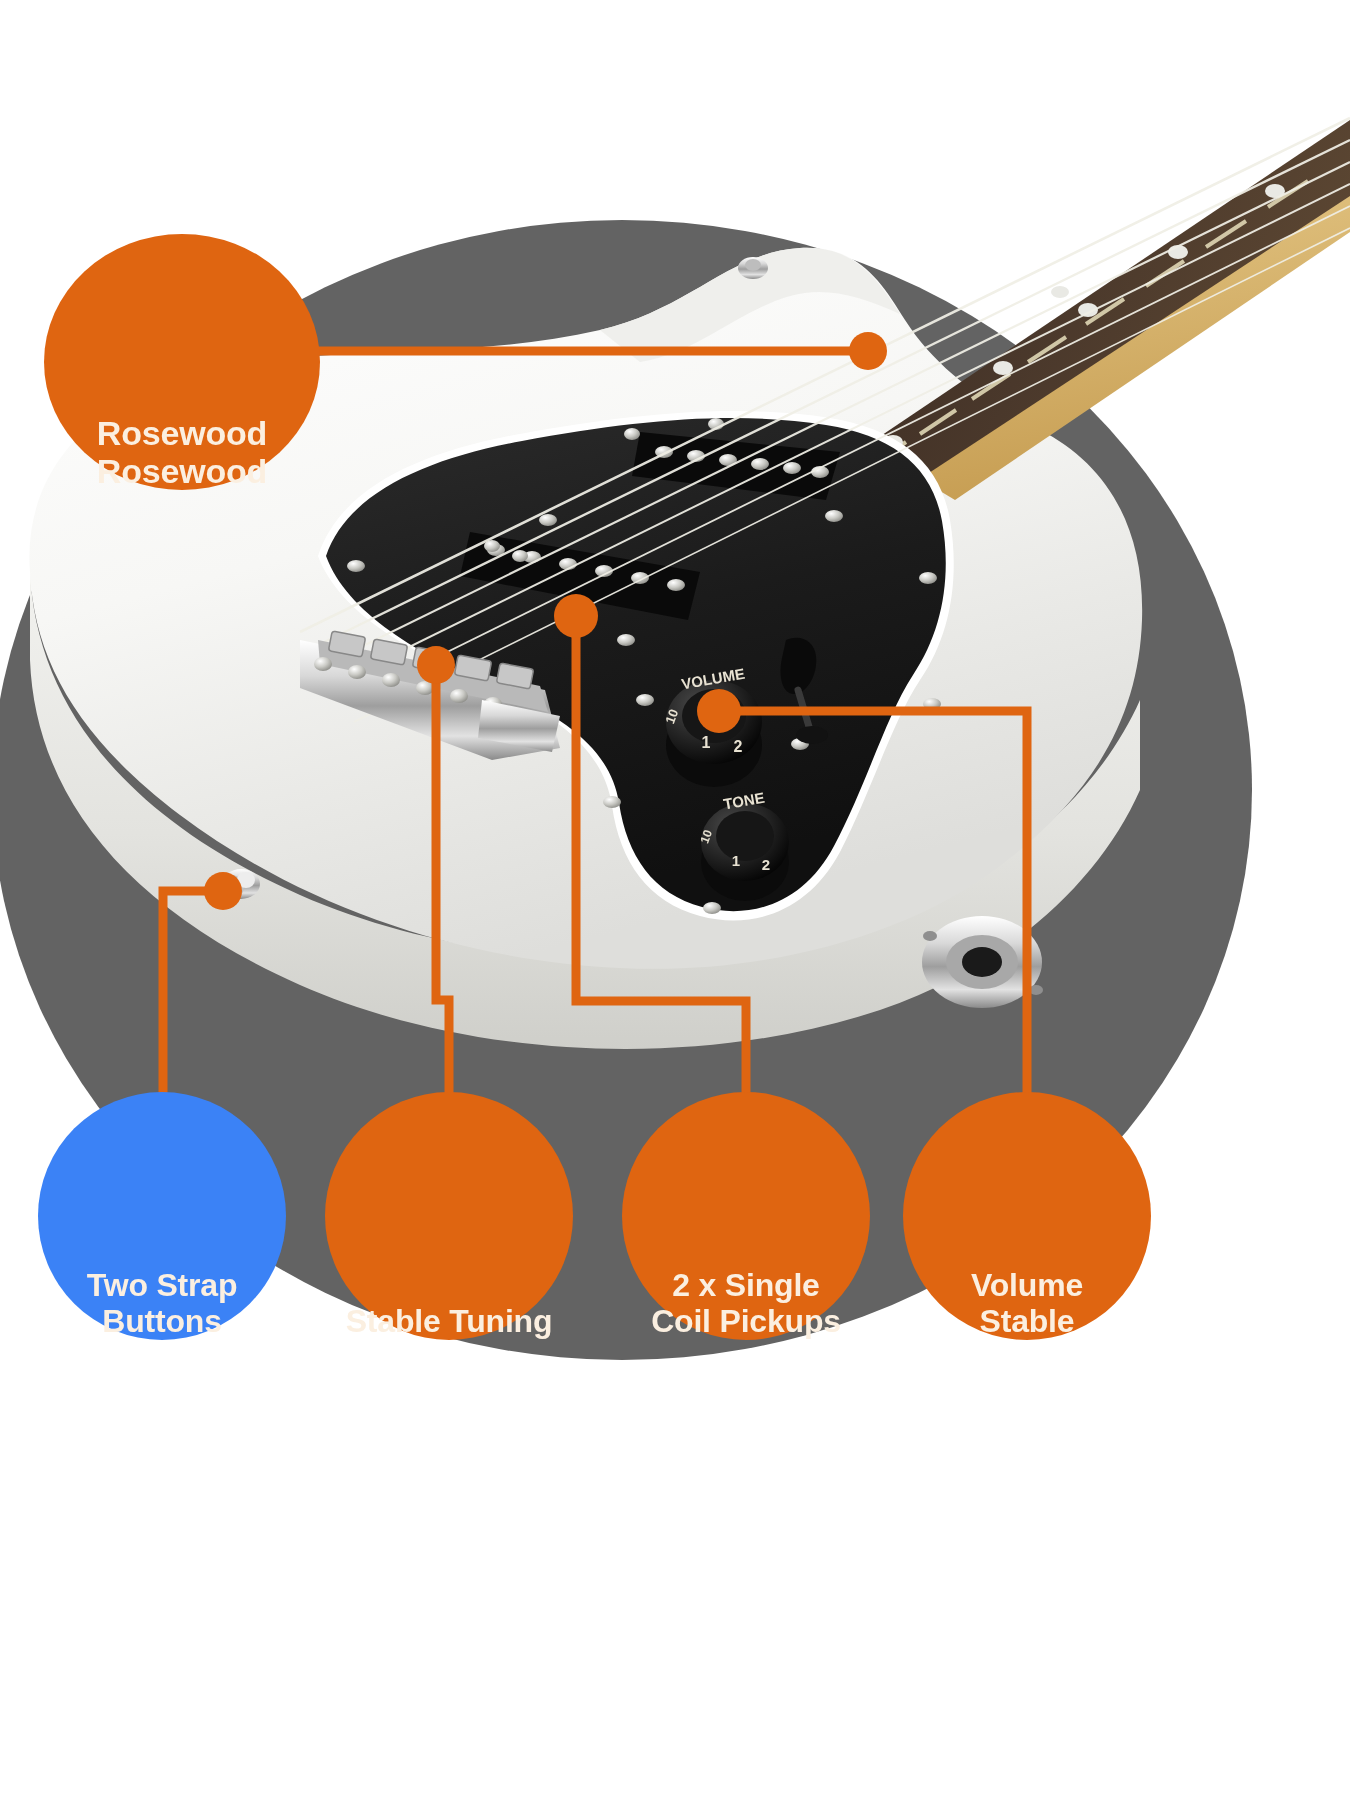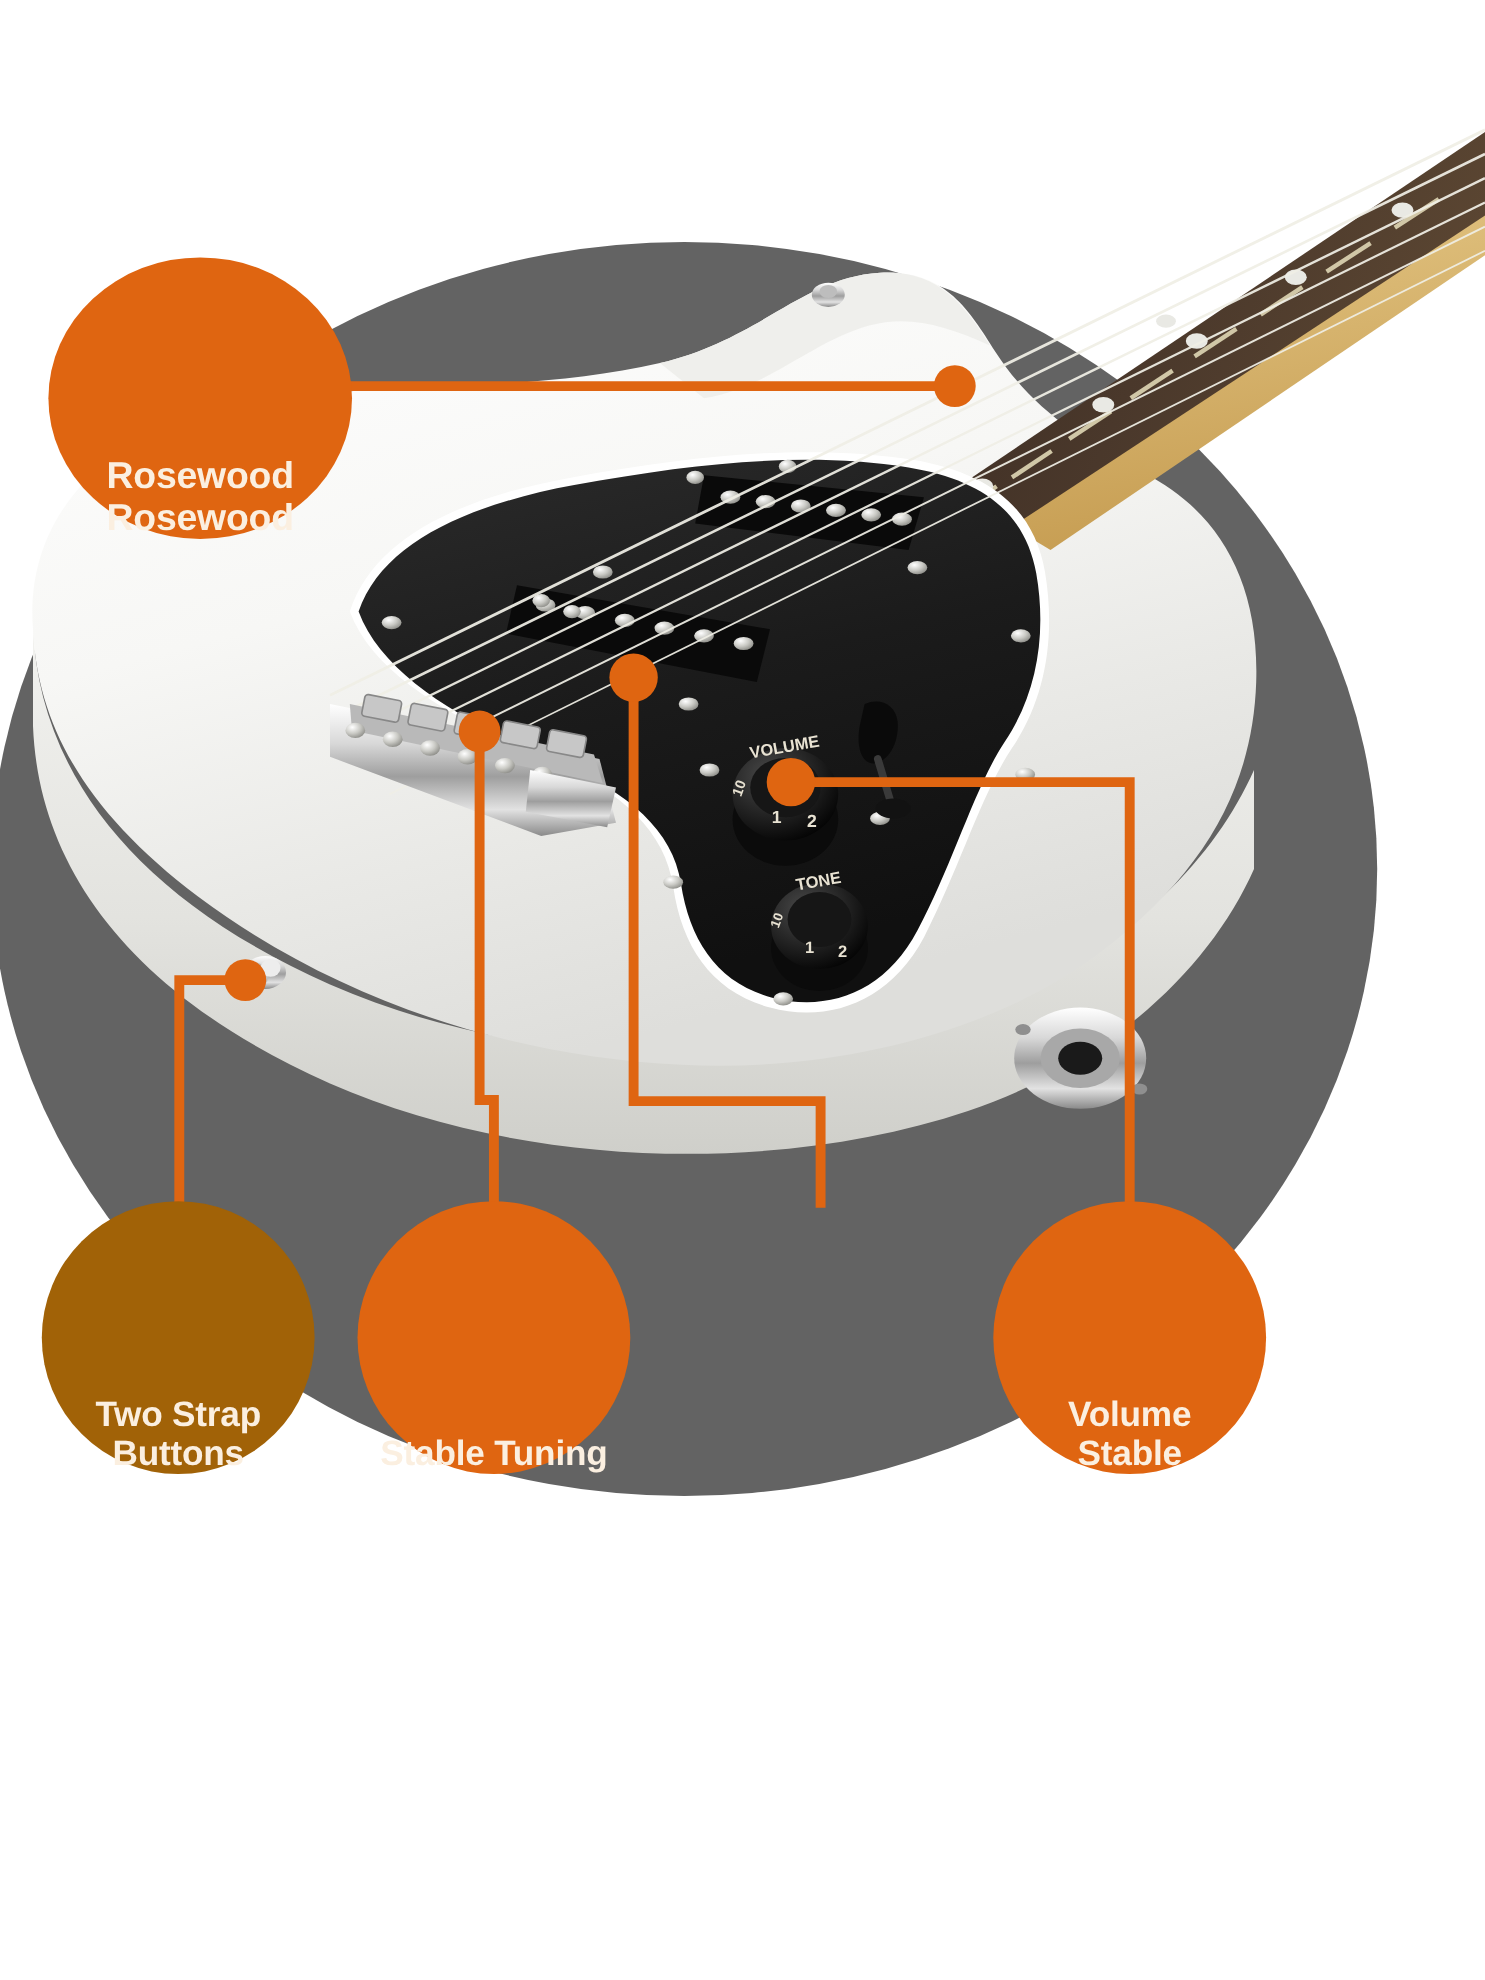--- a/index.html
+++ b/index.html
@@ -293,33 +293,39 @@
     </g>
   </svg>
 
   <div class="callout" id="c-fretboard" style="background:#DF6511;">
     <span>
       <span>Rosewood</span>
       <span>Rosewood</span>
     </span>
   </div>
 
-  <div class="callout" id="c-strap" style="background:#a16207;">
+  <div class="callout" id="c-strap" style="background:#3b82f6;">
     <span>
       <span>Two Strap</span>
       <span>Buttons</span>
     </span>
   </div>
 
   <div class="callout" id="c-bridge" style="background:#DF6511;">
     <span>
       <span>Stable Tuning</span>
     </span>
   </div>
 
+  <div class="callout" id="c-pickups" style="background:#DF6511;">
+    <span>
+      <span>2 x Single</span>
+      <span>Coil Pickups</span>
+    </span>
+  </div>
 
   <div class="callout" id="c-volume" style="background:#DF6511;">
     <span>
       <span>Volume</span>
       <span>Stable</span>
     </span>
   </div>
 
 </div>
 

